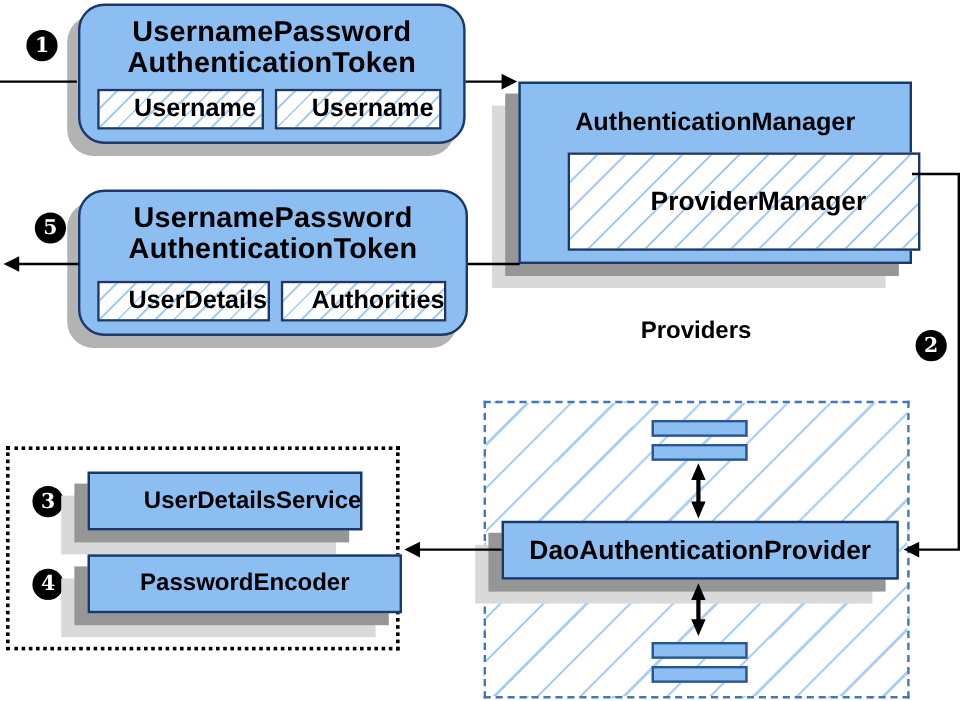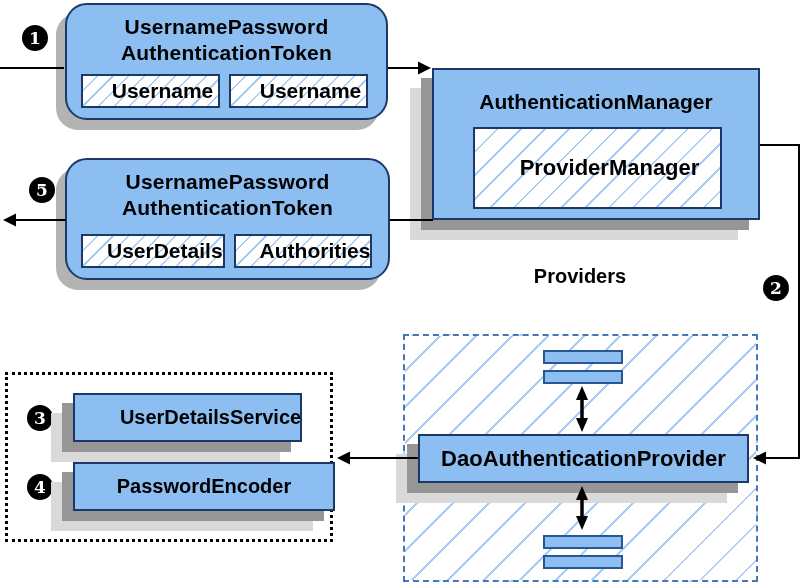--- a/index.html
+++ b/index.html
@@ -14,21 +14,21 @@
     background:#8dbef2; border:2px solid #1b3866; color:#000; font-weight:bold;
     display:flex; align-items:center; justify-content:center; text-align:center;
   }
   .shadow2 { box-shadow:-11px 10px 0 #969696, -22px 20px 0 #d9d9d9; }
 
   
   .token {
     background:#8dbef2; border:2.5px solid #1b3866; border-radius:22px;
     box-shadow:-9px 10px 0 #b3b3b3; text-align:center; font-weight:bold;
   }
-  .token-title { font-size:21px; line-height:26px; padding-top:9px; letter-spacing:0.2px; }
+  .token-title { font-size:24px; line-height:26px; padding-top:9px; letter-spacing:0.2px; }
   .fields { position:absolute; left:14px; right:18px; bottom:10px; height:34px; display:flex; gap:9px; }
 
   
   .hatchbox {
     background-color:#fff; border:2.5px solid #1b3866; box-sizing:border-box;
     display:flex; align-items:center; justify-content:center; font-weight:bold;padding-left:24px;
   }
   .hatch-s { background-image:repeating-linear-gradient(135deg, rgba(0,0,0,0) 0px, rgba(0,0,0,0) 9.5px, #a9cdf4 9.5px, #a9cdf4 11px); }
   .hatch-m { background-image:repeating-linear-gradient(135deg, rgba(0,0,0,0) 0px, rgba(0,0,0,0) 15px, #a9cdf4 15px, #a9cdf4 16.8px); }
   .hatch-l { background-image:repeating-linear-gradient(135deg, rgba(0,0,0,0) 0px, rgba(0,0,0,0) 23.5px, #a9cdf4 23.5px, #a9cdf4 25.5px); }
@@ -71,21 +71,21 @@
       <div>AuthenticationToken</div>
     </div>
     <div class="fields">
       <div class="hatchbox hatch-s field">Username</div>
       <div class="hatchbox hatch-s field">Username</div>
     </div>
   </div>
 
   <div class="bluebox shadow2 abs" style="left:432px; top:68px; width:328px; height:152px; align-items:flex-start;">
     <div class="abs" style="left:0; right:0; top:20px; font-size:21px; font-weight:bold; text-align:center;">AuthenticationManager</div>
-    <div class="hatchbox hatch-m abs" style="left:39px; top:57px; width:249px; height:82px; font-size:22px; border-width:2px;text-align:center;">ProviderManager</div>
+    <div class="hatchbox hatch-m abs" style="left:39px; top:57px; width:294px; height:82px; font-size:22px; border-width:2px;text-align:center;">ProviderManager</div>
   </div>
 
   <div class="token abs" style="left:65px; top:158px; width:325px; height:122px;">
     <div class="token-title">
       <div>UsernamePassword</div>
       <div>AuthenticationToken</div>
     </div>
     <div class="fields">
       <div class="hatchbox hatch-s field">UserDetails</div>
       <div class="hatchbox hatch-s field">Authorities</div>

